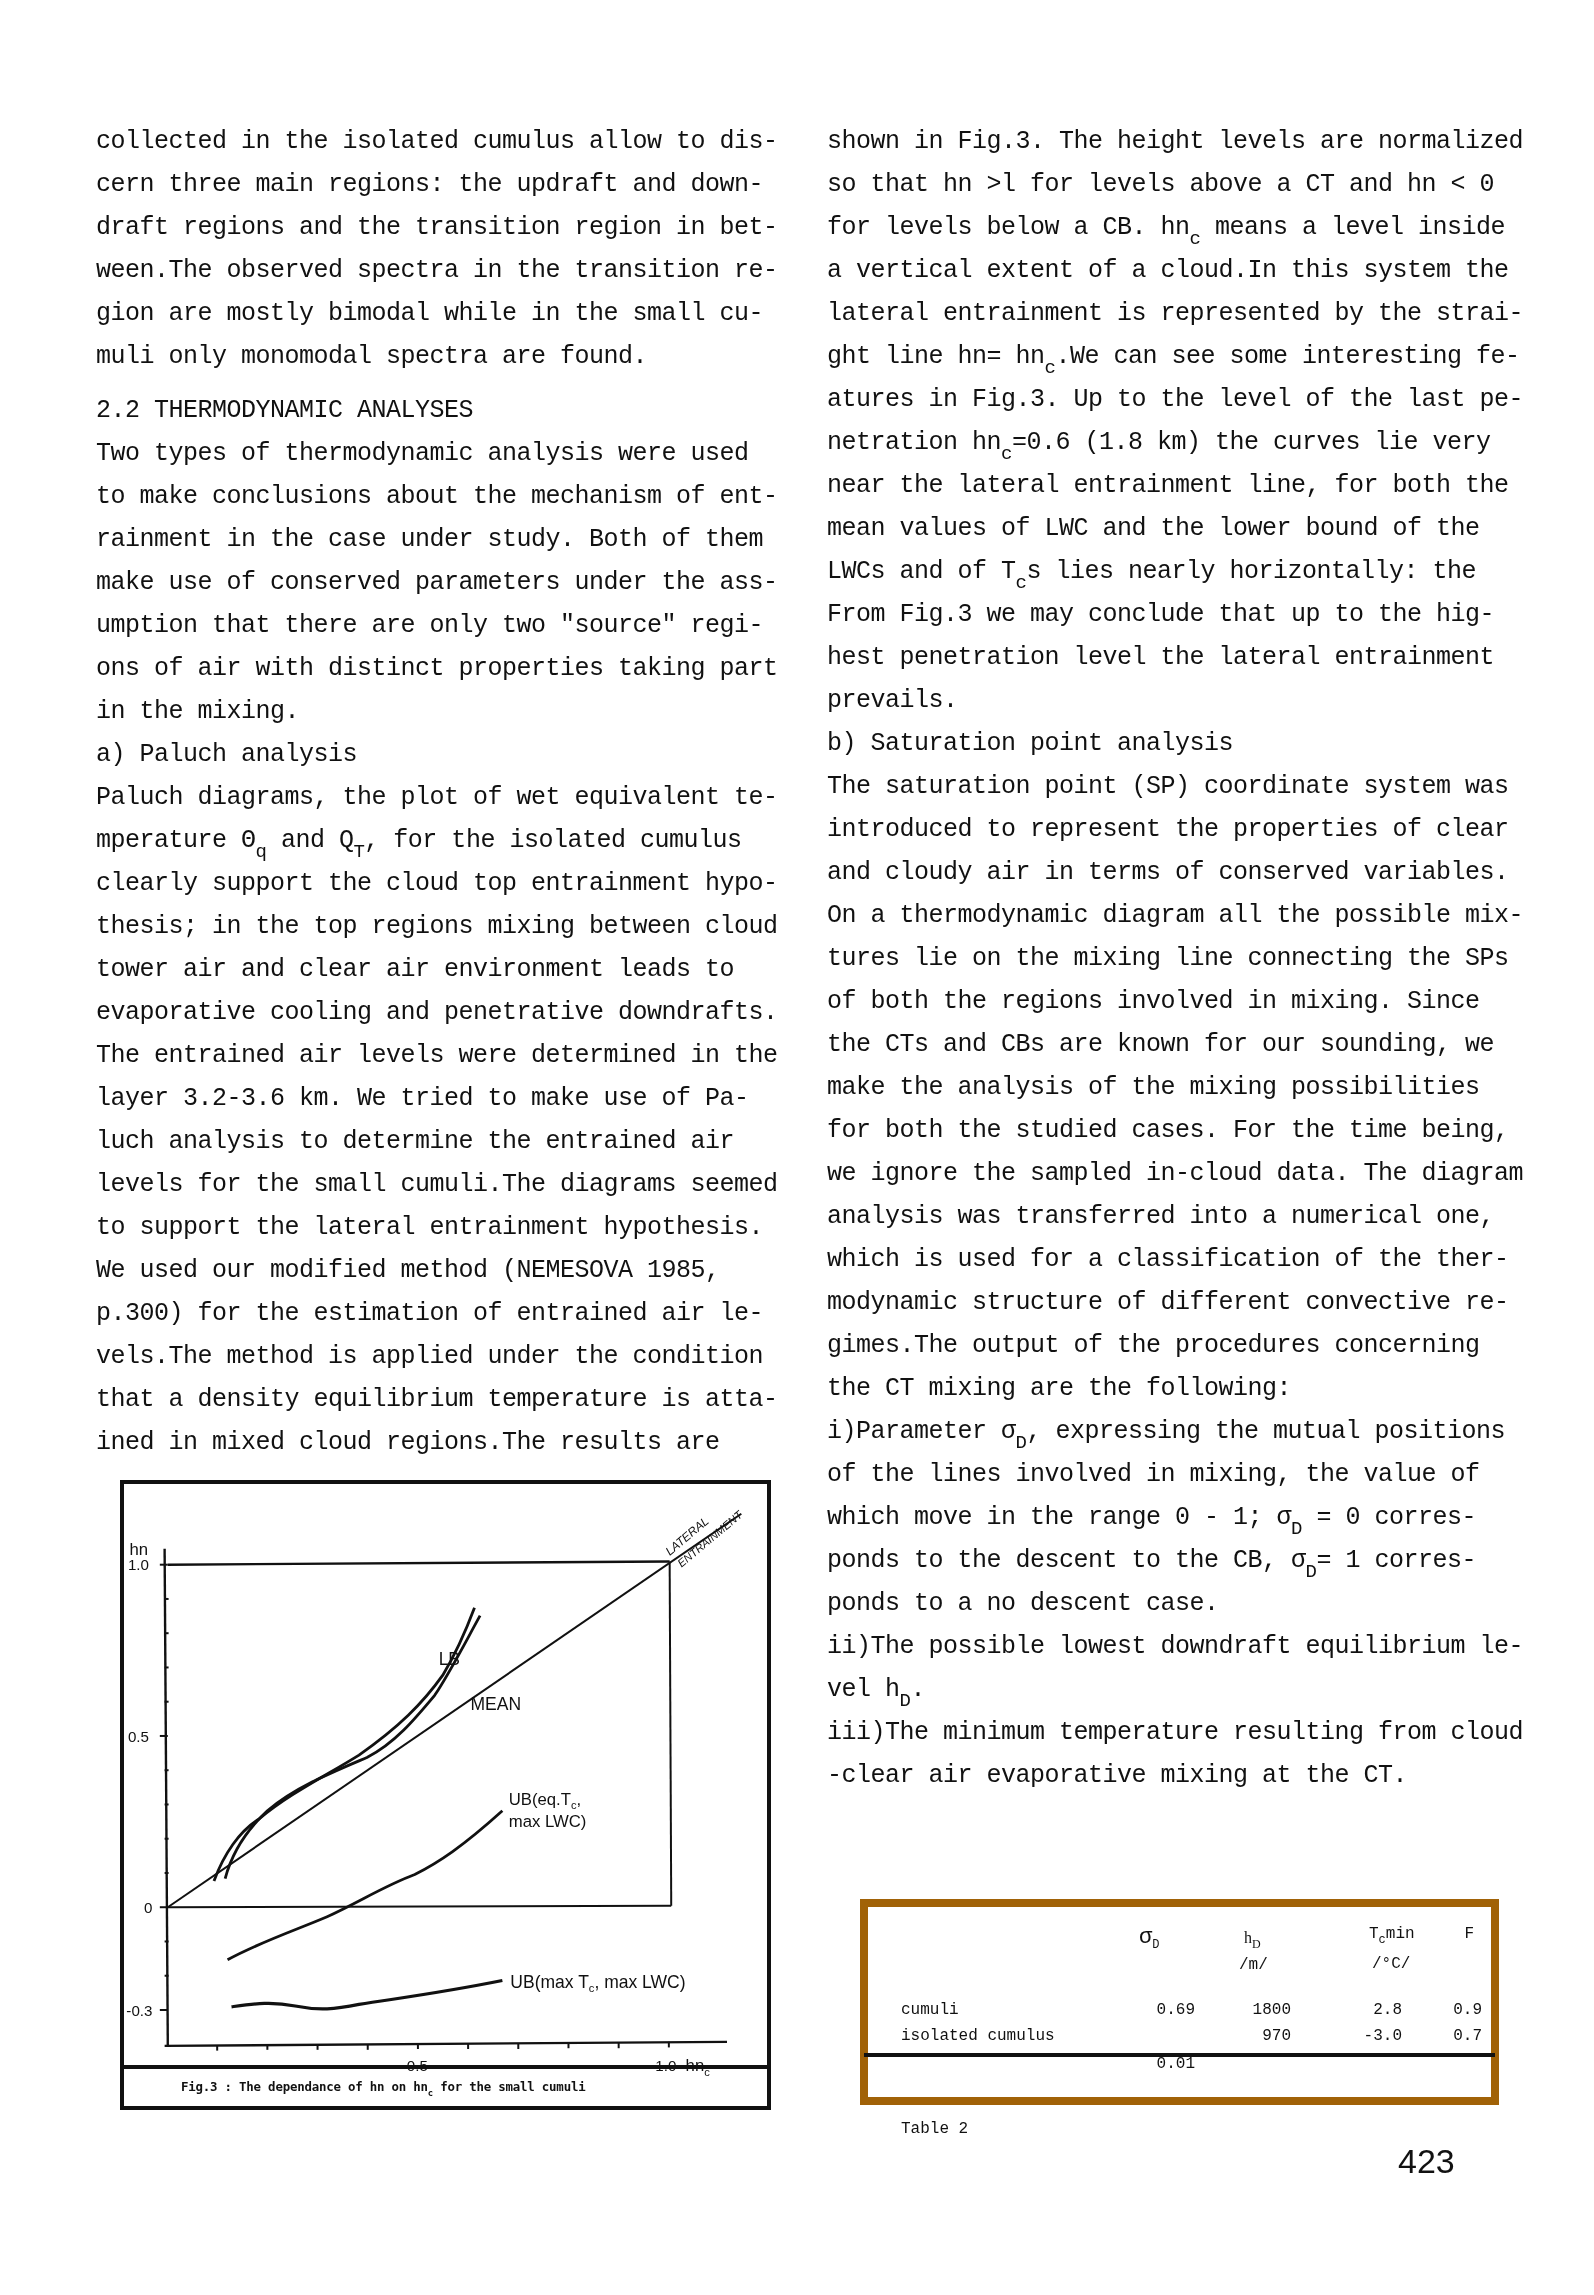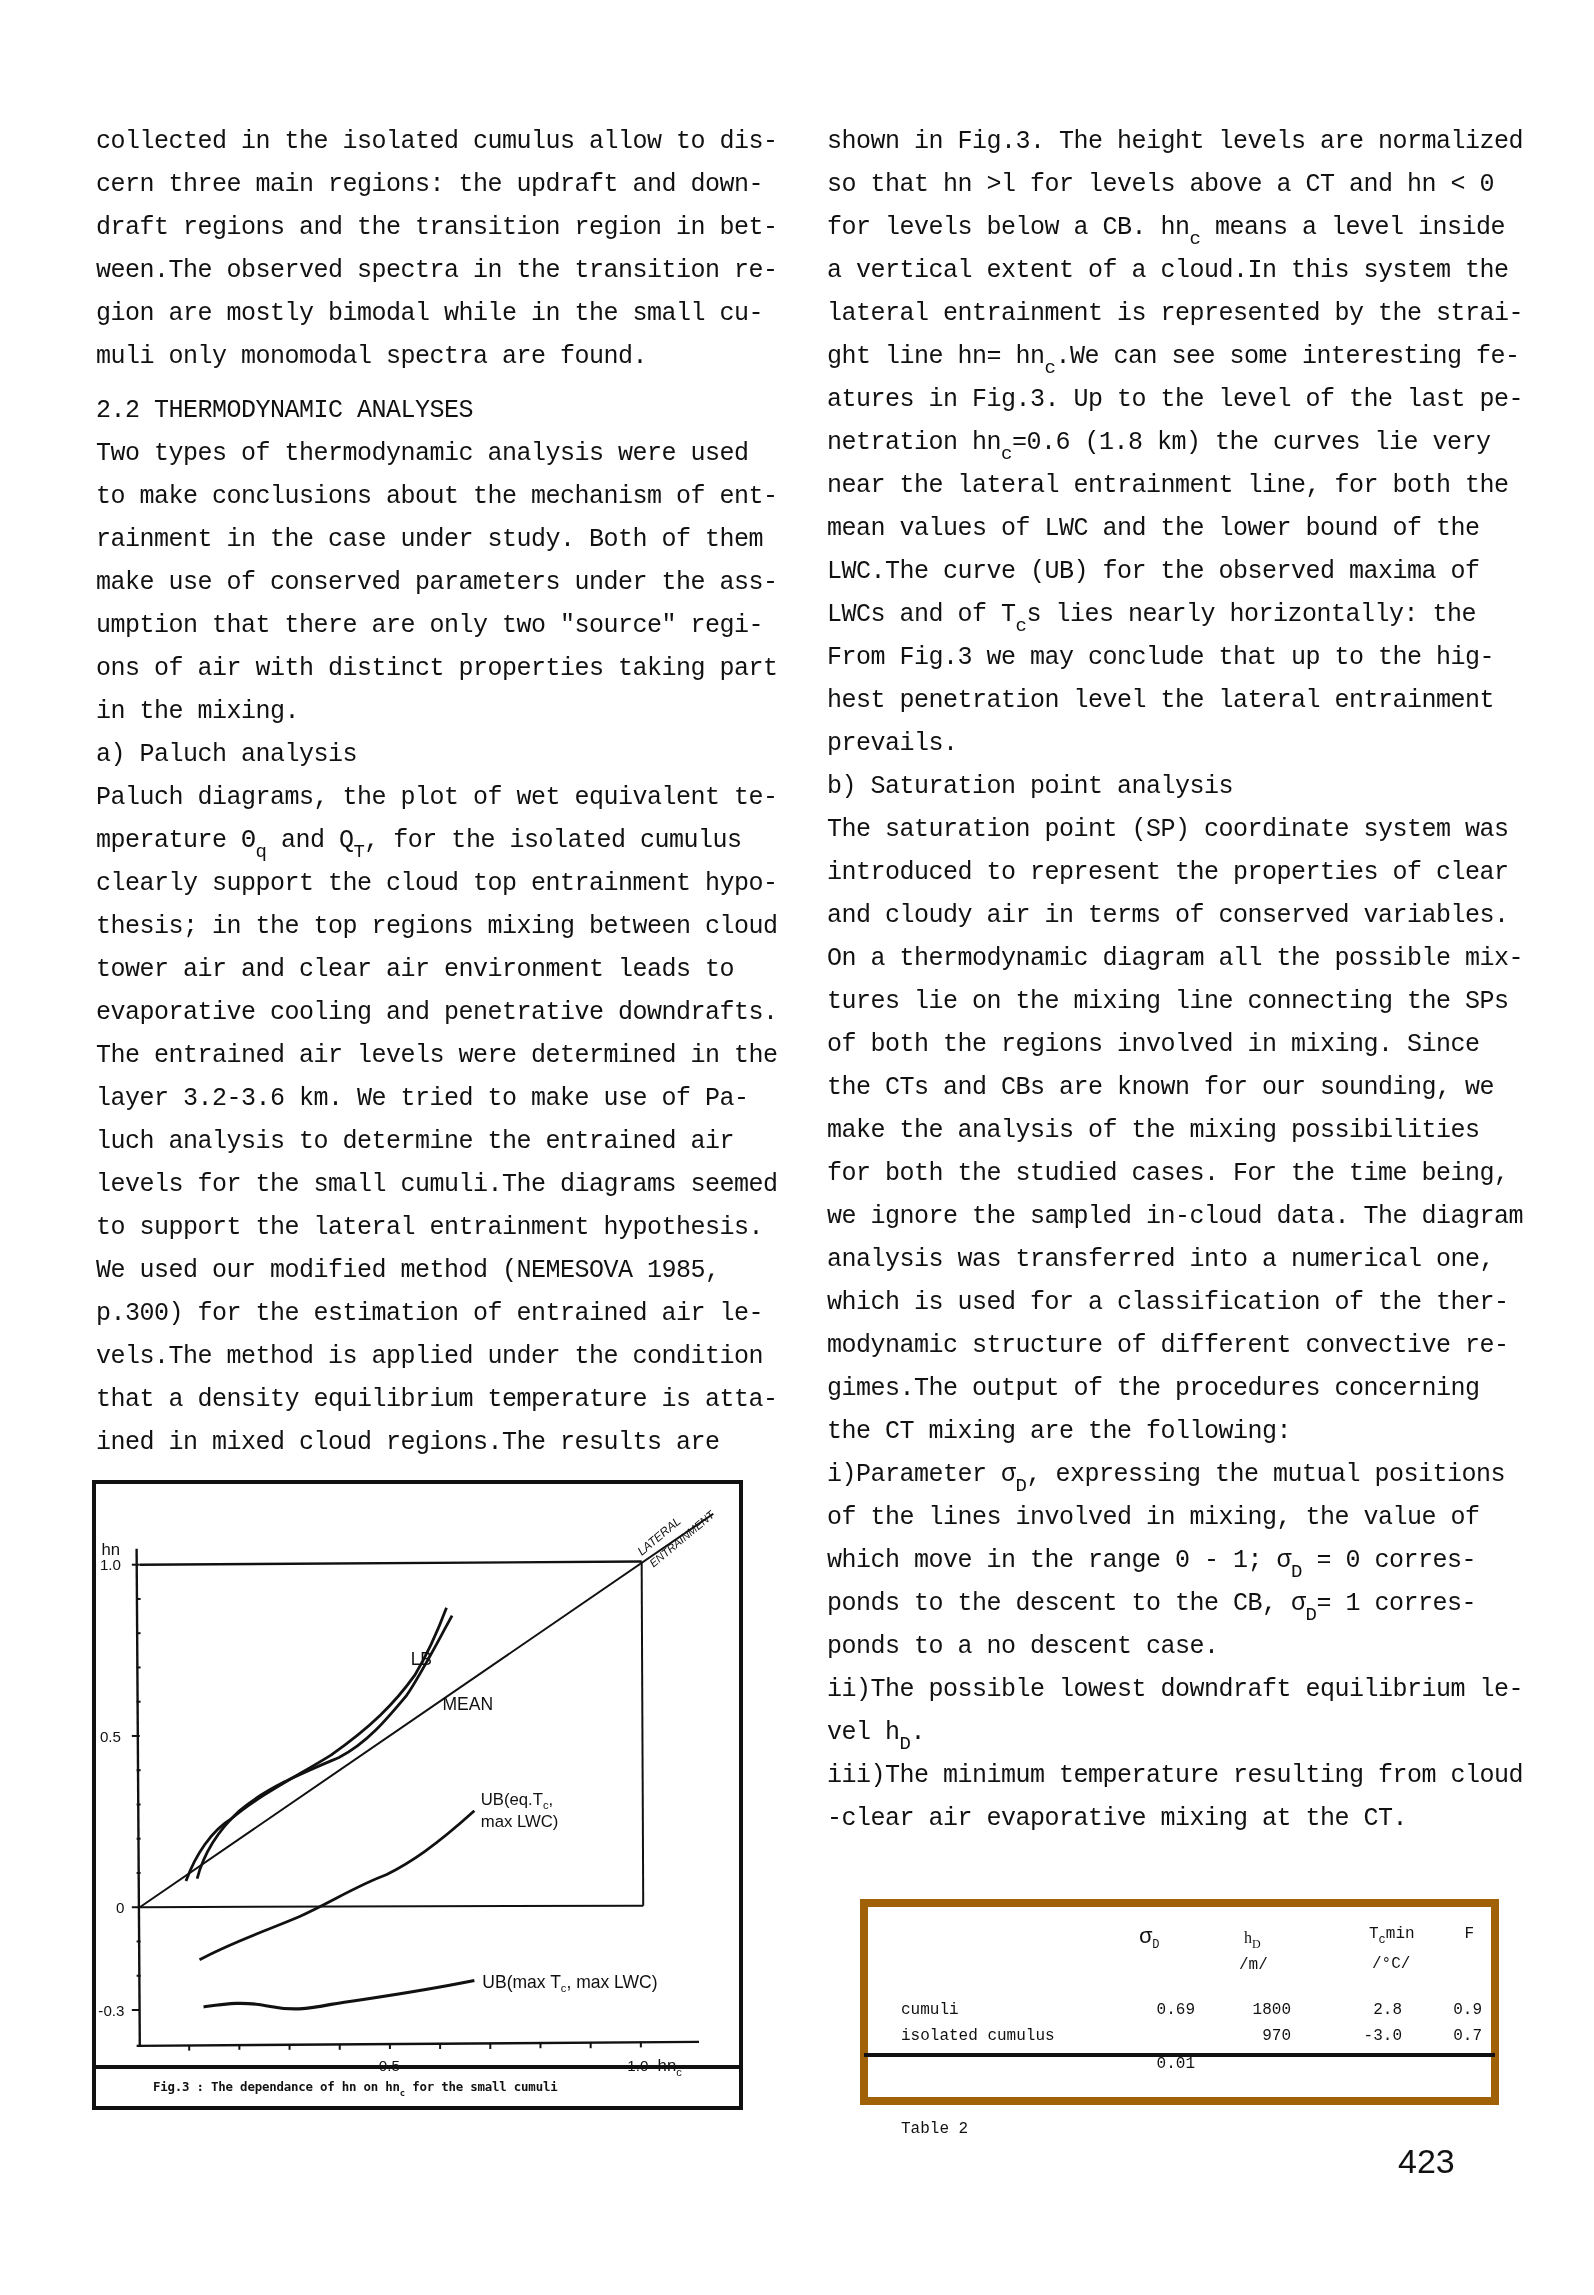--- a/index.html
+++ b/index.html
@@ -3,21 +3,21 @@
 <meta charset="utf-8">
 <style>
   html, body { margin:0; padding:0; background:#ffffff; }
   body { width:1594px; height:2295px; position:relative; overflow:hidden; color:#111; }
   .col { position:absolute; font-family:"Liberation Mono","DejaVu Sans Mono",monospace; font-size:25px; line-height:43px; white-space:nowrap; letter-spacing:-0.5px; }
   .col .ln { display:block; height:43px; }
   .col .gap { display:block; height:11px; }
   .left { left:96px; top:120px; width:693px; }
   .right { left:827px; top:120px; width:701px; }
   sub { font-size:19px; vertical-align:-9.6px; line-height:0; }
-  .fig { position:absolute; left:92px; top:1480px; width:651px; height:630px; border:4px solid #111; box-sizing:border-box;padding-left:47px; }
+  .fig { position:absolute; left:120px; top:1480px; width:651px; height:630px; border:4px solid #111; box-sizing:border-box;padding-left:47px; }
   .fig svg { position:absolute; left:-4px; top:-4px; }
   .fig-cap { position:absolute; left:0; right:0; bottom:0; height:41px; border-top:4px solid #111; box-sizing:border-box;
     font-family:"DejaVu Sans Mono",monospace; font-weight:bold; font-size:12.4px; line-height:35px; padding-left:57px; letter-spacing:-0.2px; }
   .fig-cap sub { font-size:8.8px; vertical-align:-4.8px; }
   .tbl { position:absolute; left:860px; top:1899px; width:639px; height:206px; border:8px solid #a16207; box-sizing:border-box; font-family:"Liberation Mono","DejaVu Sans Mono",monospace; font-size:16px; }
   .tbl .head, .tbl .row { position:absolute; left:0; right:0; }
   .tbl .cell { position:absolute; text-align:right; white-space:nowrap; }
   .tbl .rowlbl { position:absolute; left:33px; white-space:nowrap; }
   .tbl .divider { position:absolute; left:-4px; right:-4px; top:146px; border-top:4px solid #111; }
   .tbl .caption { position:absolute; left:33px; top:177px;margin-top:36px; }
@@ -139,21 +139,20 @@
   <span class="ln">shown in Fig.3. The height levels are normalized</span>
   <span class="ln">so that hn &gt;l for levels above a CT and hn  &lt; 0</span>
   <span class="ln"><span>for levels below a CB. hn</span><sub>c</sub><span> means a level inside</span></span>
   <span class="ln">a vertical extent of a cloud.In this system the</span>
   <span class="ln">lateral entrainment is represented by the strai-</span>
   <span class="ln"><span>ght line hn= hn</span><sub>c</sub><span>.We can see some interesting fe-</span></span>
   <span class="ln">atures in Fig.3. Up to the level of the last pe-</span>
   <span class="ln"><span>netration hn</span><sub>c</sub><span>=0.6 (1.8 km) the curves lie very</span></span>
   <span class="ln">near the lateral entrainment line, for both the</span>
   <span class="ln">mean values of LWC and the lower bound of the</span>
-  <span class="ln">LWC.The curve (UB) for the observed maxima of</span>
   <span class="ln"><span>LWCs and of T</span><sub>c</sub><span>s lies nearly horizontally: the</span></span>
   <span class="ln">From Fig.3 we may conclude that up to the hig-</span>
   <span class="ln">hest penetration level the lateral entrainment</span>
   <span class="ln">prevails.</span>
   <span class="ln">b) Saturation point analysis</span>
   <span class="ln">The saturation point (SP) coordinate system was</span>
   <span class="ln">introduced to represent the properties of clear</span>
   <span class="ln">and cloudy air in terms of conserved variables.</span>
   <span class="ln">On a thermodynamic diagram all the possible mix-</span>
   <span class="ln">tures lie on the mixing line connecting the SPs</span>

